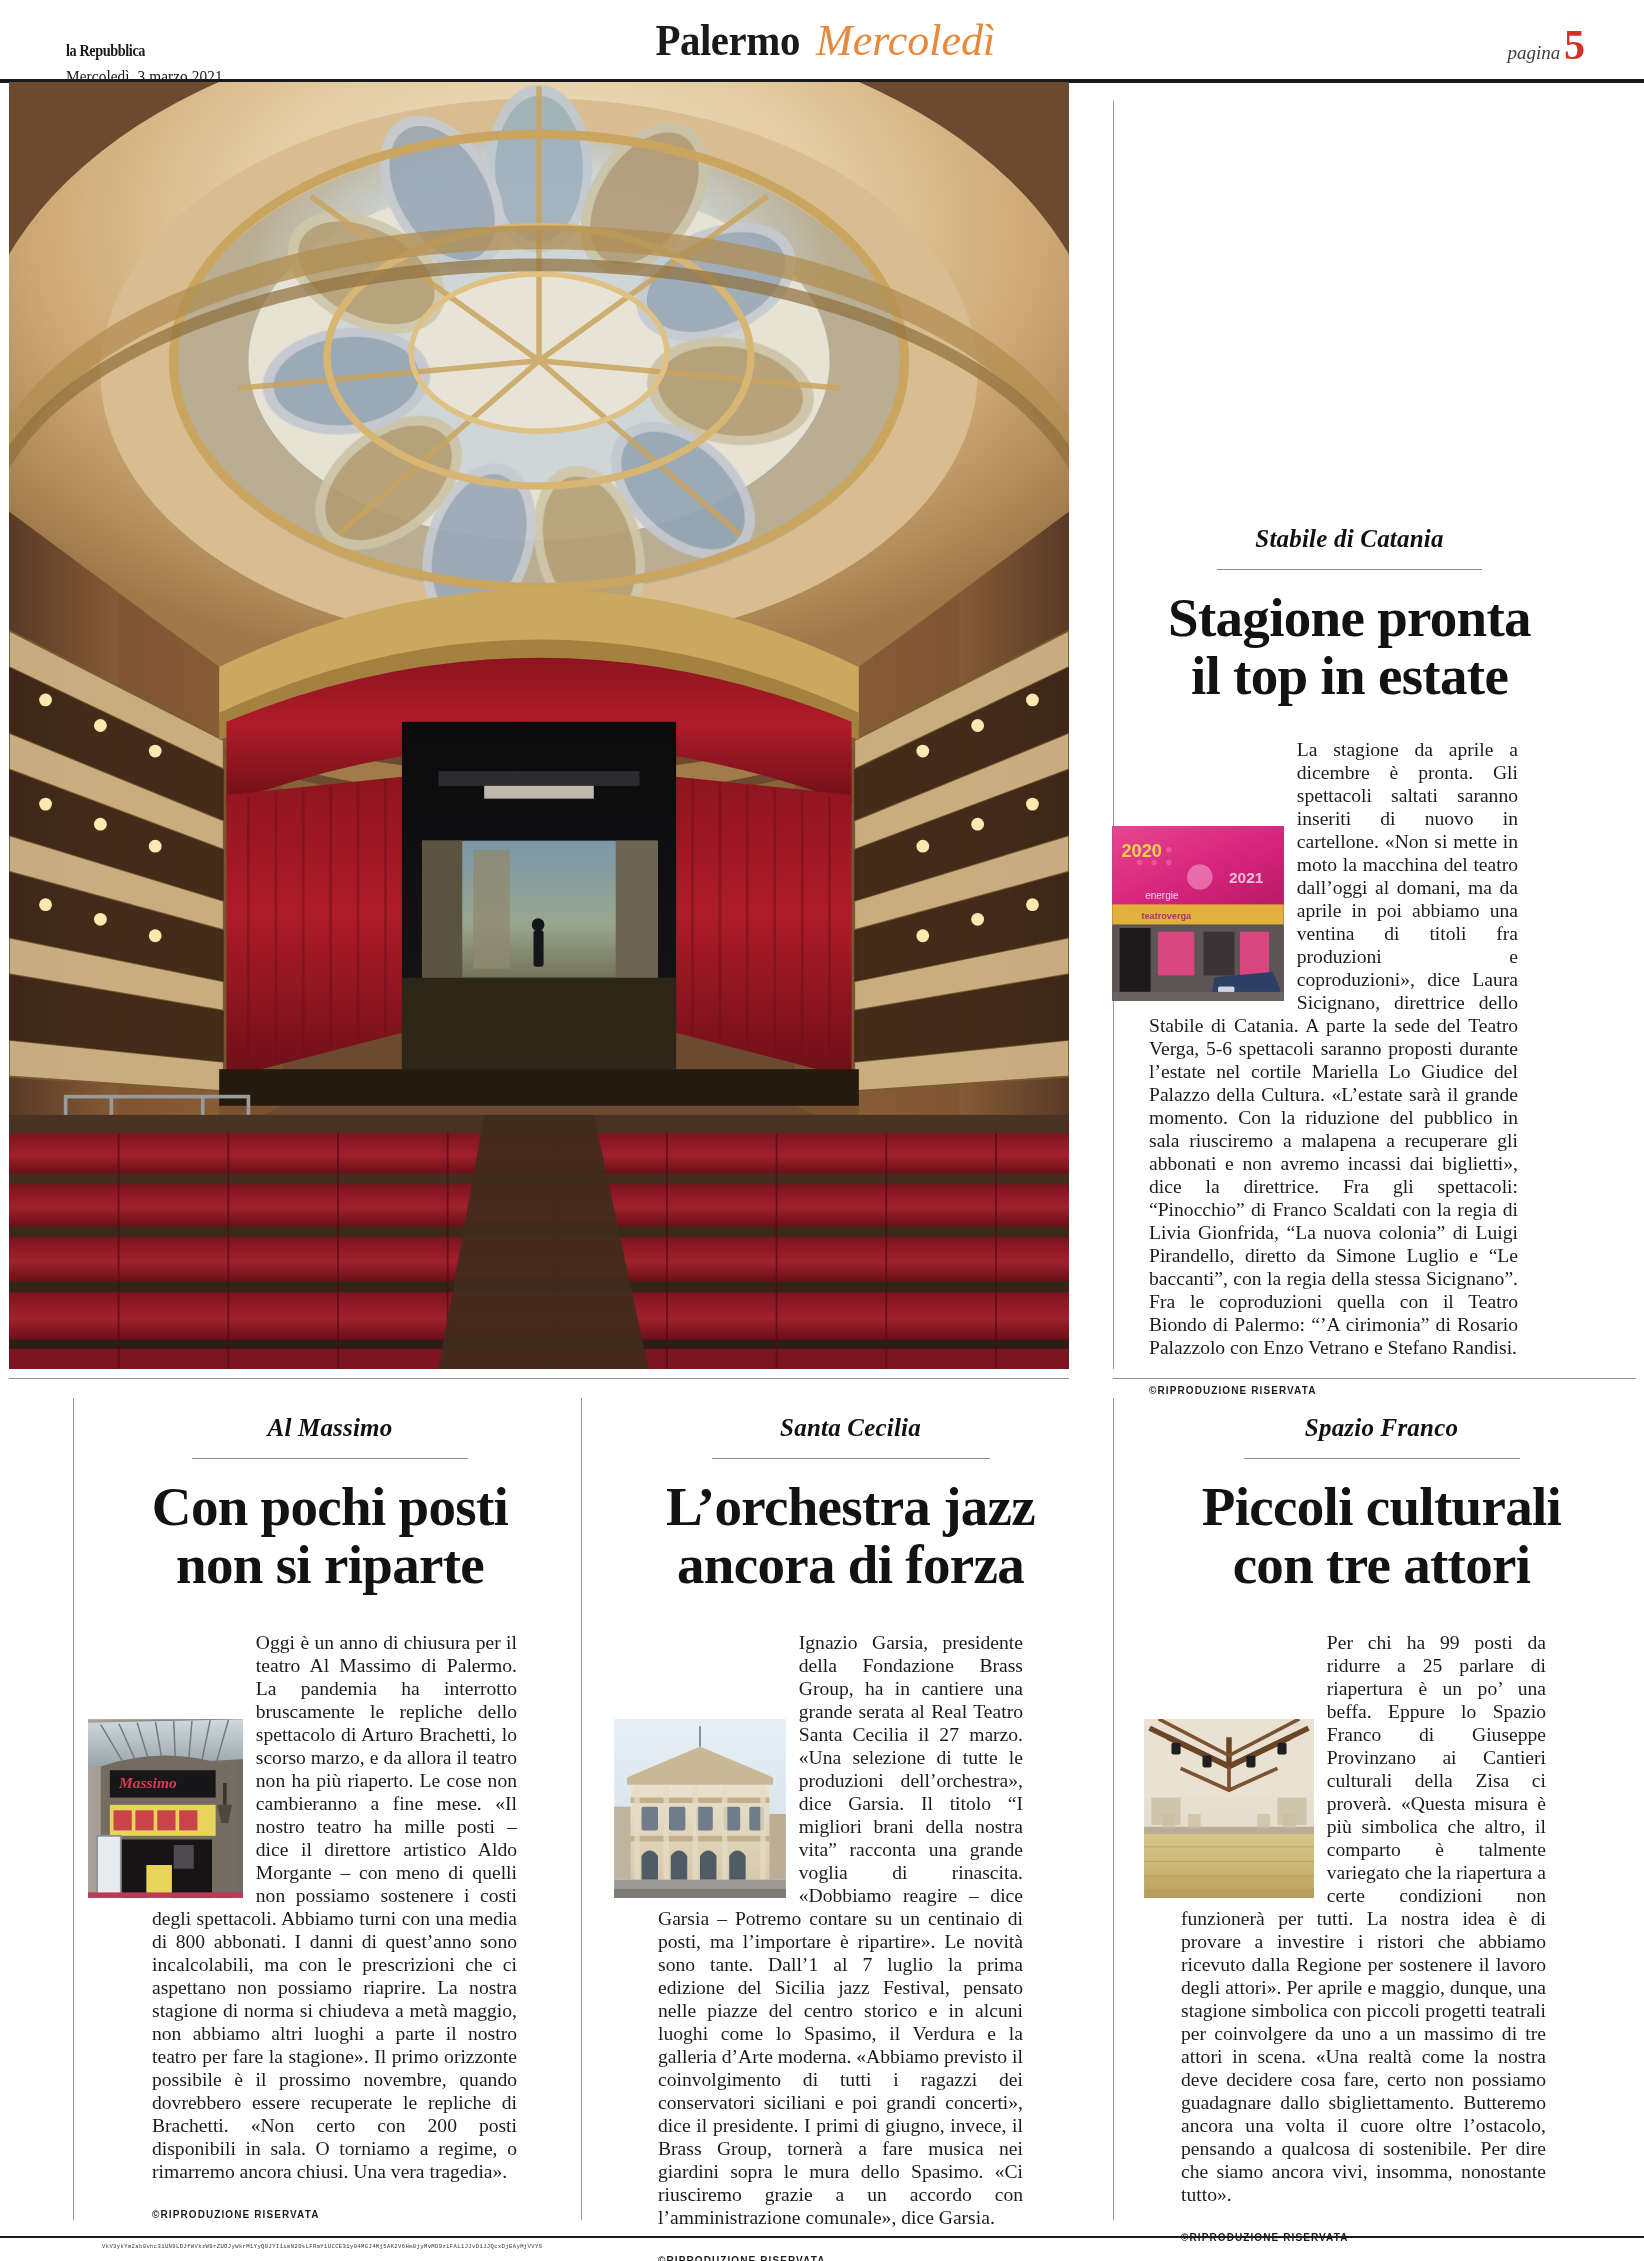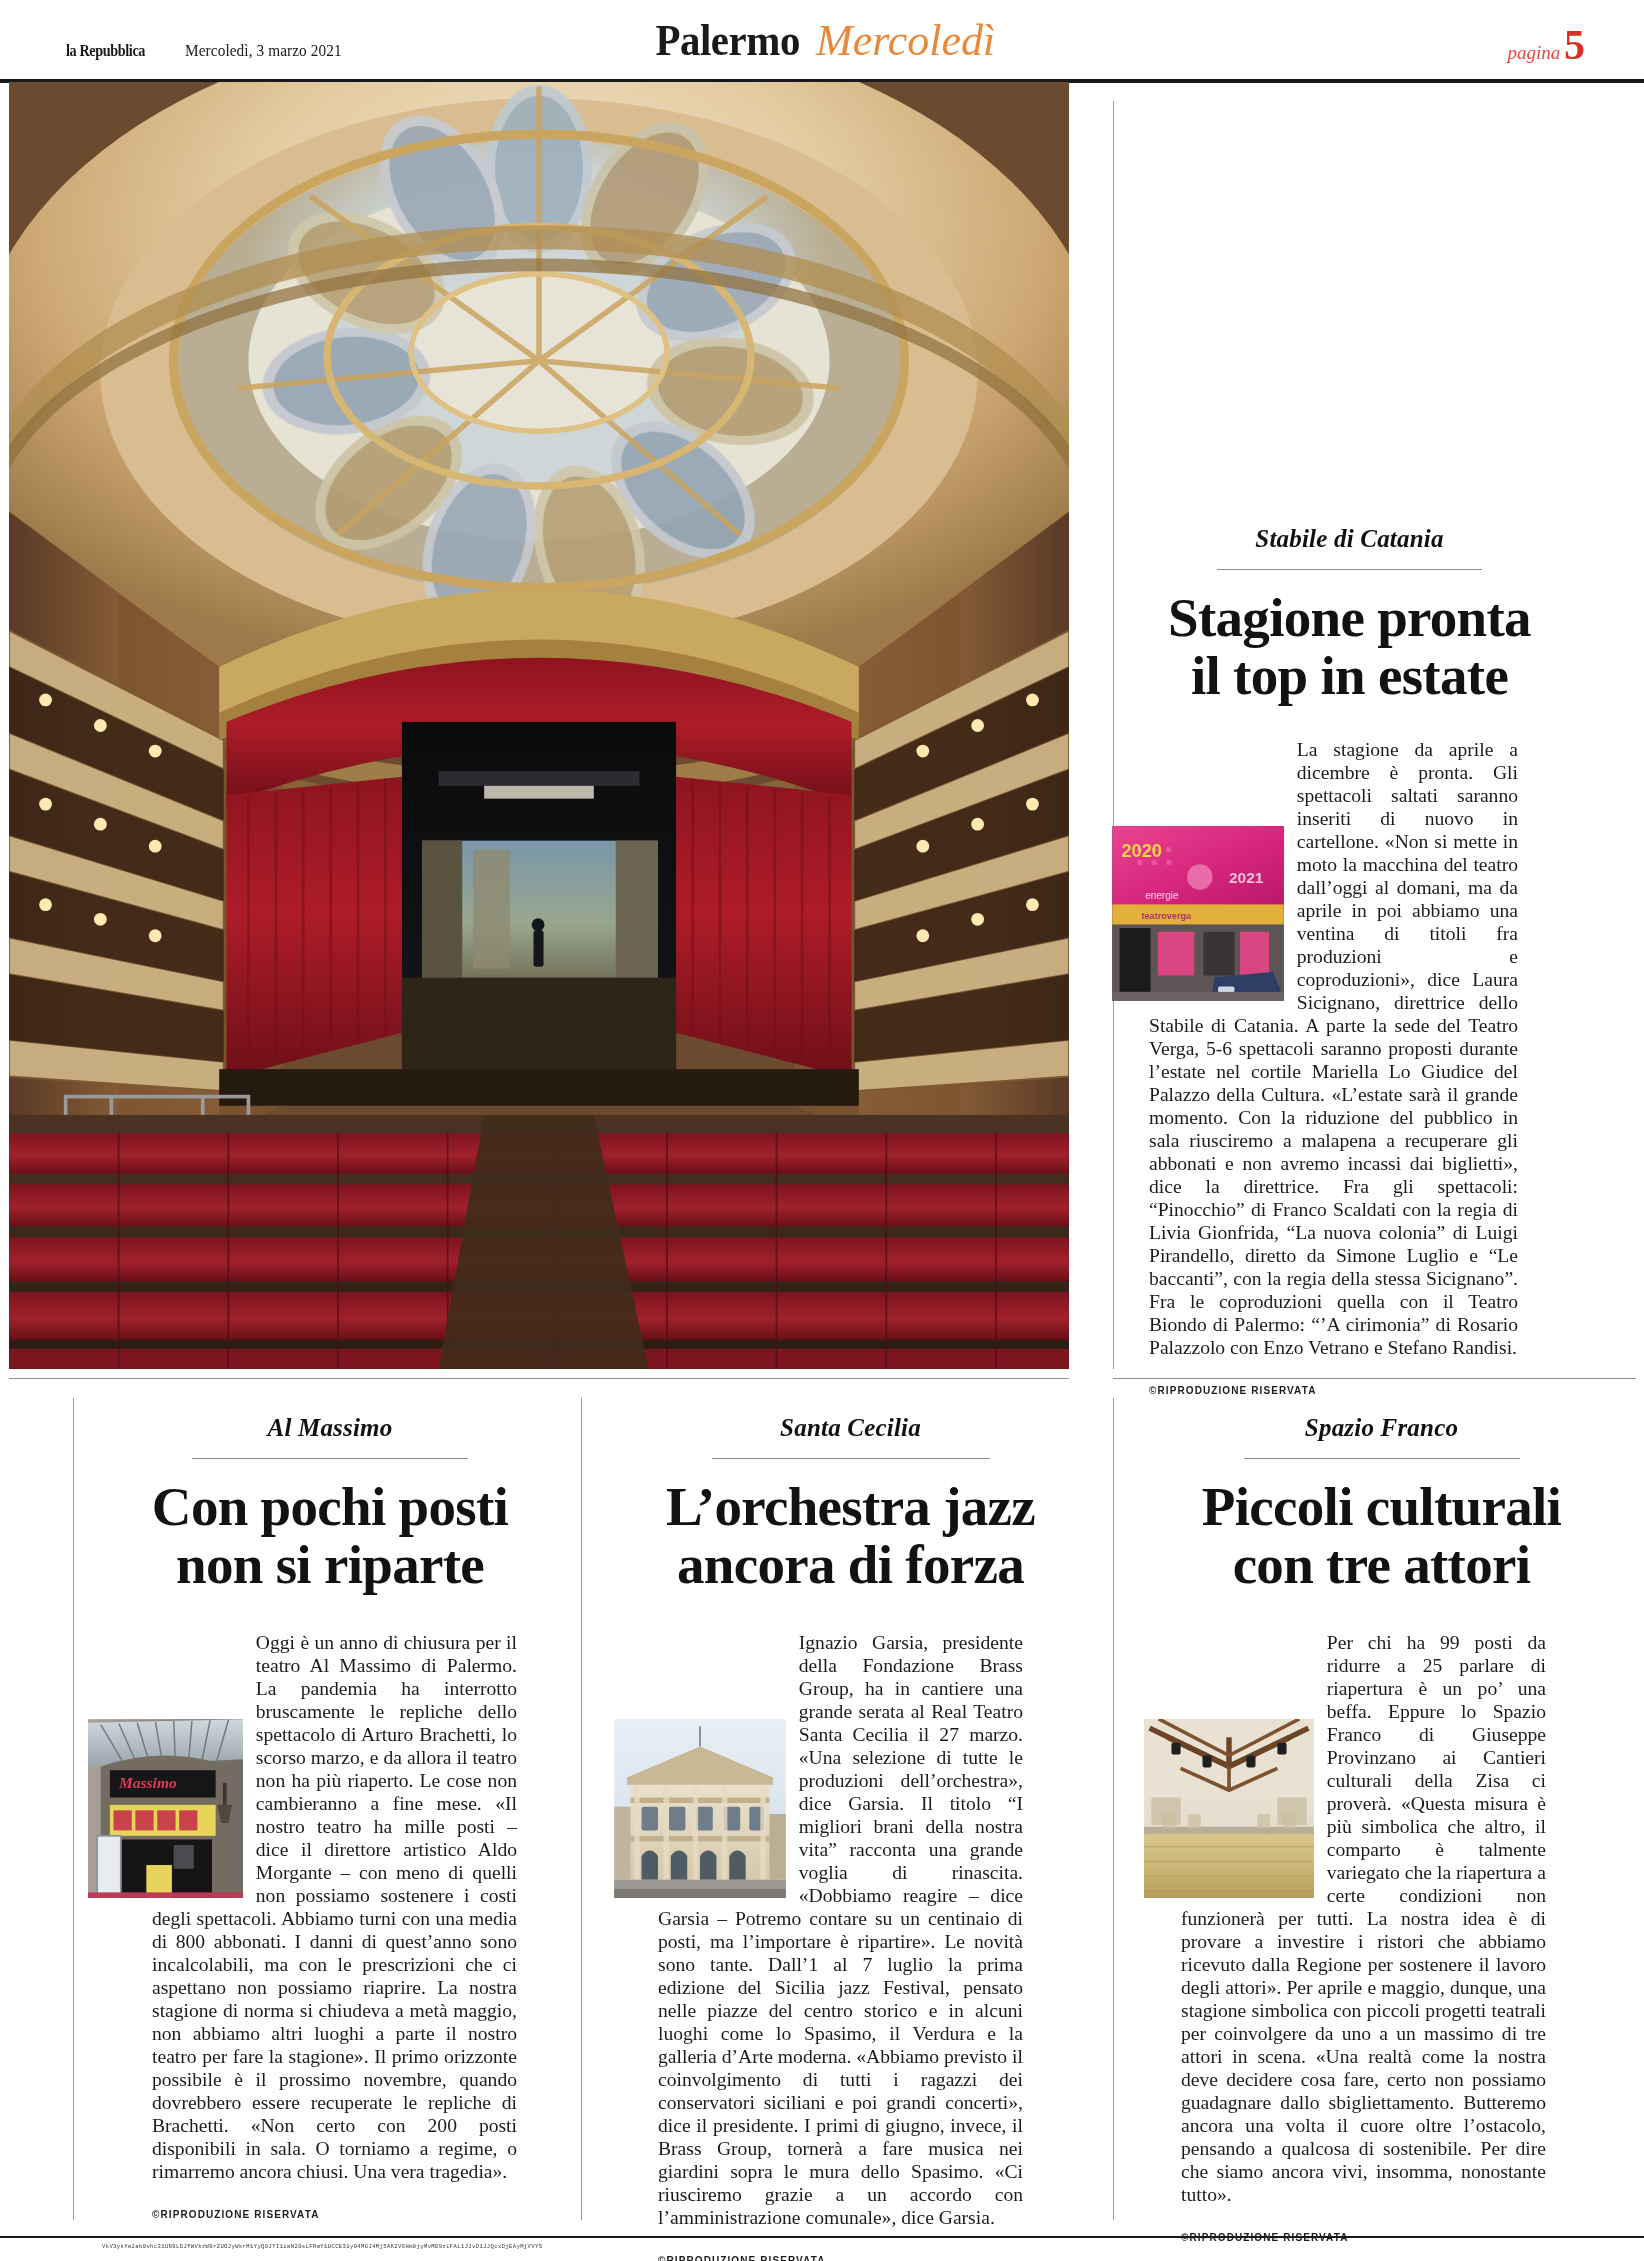--- a/index.html
+++ b/index.html
@@ -11,22 +11,23 @@
     overflow:hidden;
   }
   .page{position:relative;width:1645px;height:2261px;}
 
   
   .masthead{
     position:absolute;left:0;top:0;width:1645px;height:82px;
   }
   .mh-left{
     position:absolute;left:66px;top:40px;
-    display:flex;align-items:baseline;gap:23px;
+    display:flex;align-items:baseline;gap:5px;
     white-space:nowrap;
+    flex-direction:column;
   }
   .mh-logo{
     font-family:"Liberation Serif",serif;
     font-weight:bold;font-size:17.4px;letter-spacing:-0.5px;
     transform:scaleX(0.82);transform-origin:left center;
   }
   .mh-date{
     font-size:17.4px;letter-spacing:0.1px;
     transform:scaleX(0.88);transform-origin:left center;
   }
@@ -41,21 +42,21 @@
   }
   .mh-sub{
     font-family:"Liberation Serif",serif;
     font-style:italic;font-size:44px;color:#e8883a;
     margin-left:11px;display:inline-block;
   }
   .mh-right{
     position:absolute;right:60px;top:24px;
     display:flex;align-items:baseline;white-space:nowrap;
   }
-  .mh-pagina{font-style:italic;font-size:19px;color:#ef4444;}
+  .mh-pagina{font-style:italic;font-size:19px;color:#404040;}
   .mh-pagenum{
     font-family:"Liberation Serif",serif;
     font-weight:bold;font-size:42px;color:#d82f24;margin-left:3.7px;line-height:1;
   }
 
   .rule-top{
     position:absolute;left:0;top:79px;width:1645px;height:3.7px;background:#1a1a1a;
   }
   .rule-top-right{
     position:absolute;left:1113px;top:80px;width:532px;height:1.8px;background:#1a1a1a;

